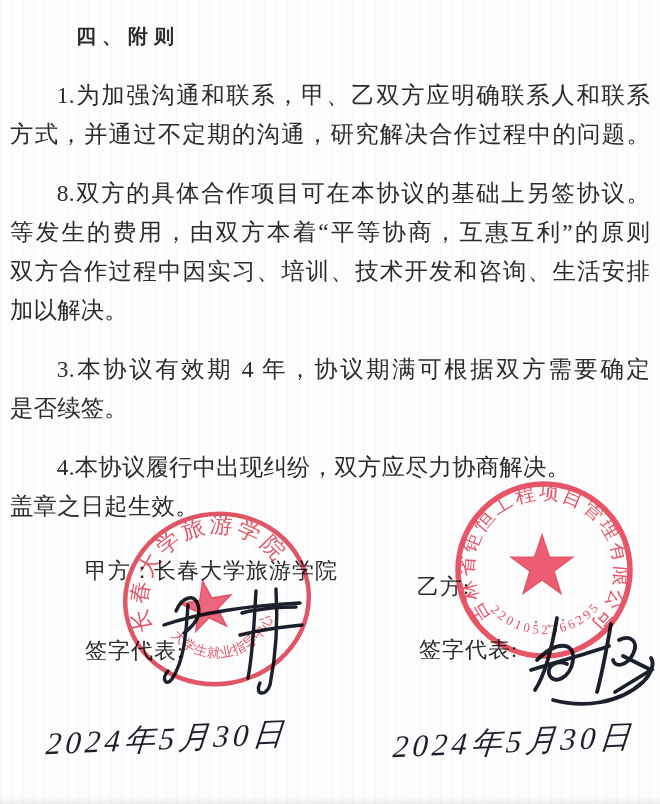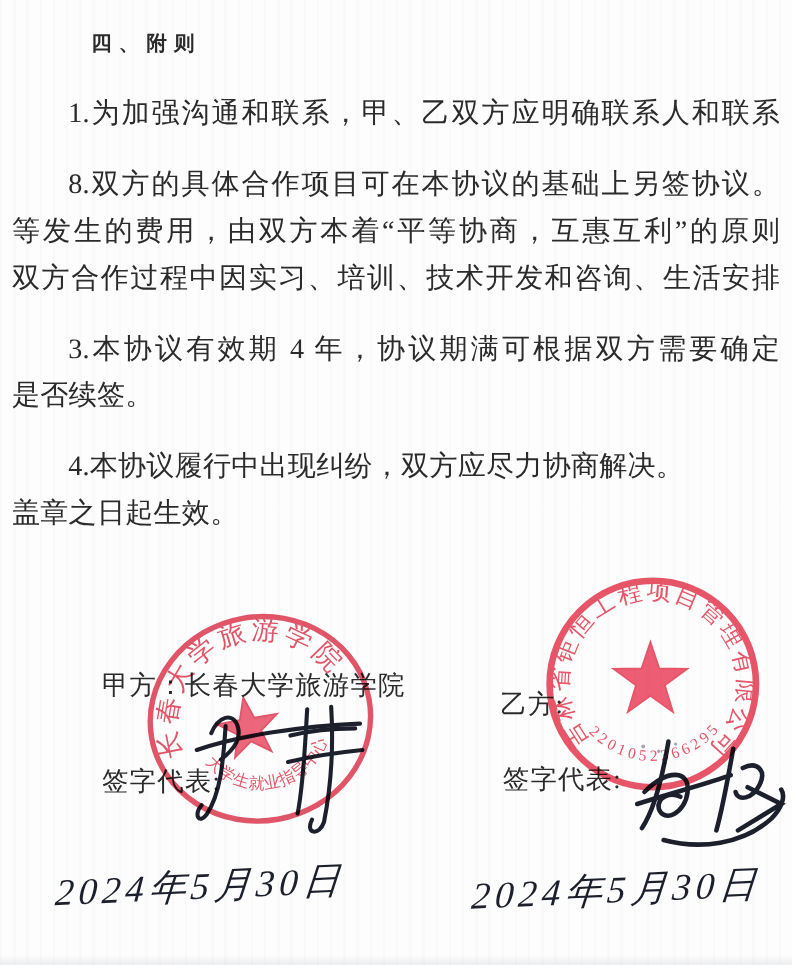--- a/index.html
+++ b/index.html
@@ -23,21 +23,21 @@
     background:linear-gradient(180deg,transparent,rgba(90,95,120,0.10));
   }
   .body-text{
     position:absolute;left:10px;top:17px;width:640px;
     font-size:23.4px;line-height:39px;
     letter-spacing:0.2px;
   }
   .line{white-space:nowrap;}
   .indent{text-indent:2em;margin-top:20px;}
   .jfull{text-align:justify;text-align-last:justify;}
-  .heading{font-weight:bold;font-size:17px;padding-left:66px;letter-spacing:6px;}
+  .heading{font-weight:bold;font-size:20px;padding-left:66px;letter-spacing:6px;}
   .sig-label{
     position:absolute;font-size:22px;white-space:nowrap;letter-spacing:1px;
   }
   .party-a{left:85px;top:556px;}
   .party-b{left:417px;top:572px;}
   .rep-a{left:85px;top:636px;}
   .rep-b{left:419px;top:635px;}
   .hw-date{
     position:absolute;font-size:31px;white-space:nowrap;
     color:#1c202c;
@@ -56,23 +56,25 @@
   svg text{font-family:"Liberation Serif","DejaVu Serif",serif;}
 </style>
 </head>
 <body>
 
 <div class="page">
 
   <div class="body-text">
     <div class="line heading">四、附则</div>
     <div class="line indent jfull">1.为加强沟通和联系，甲、乙双方应明确联系人和联系</div>
+    <div class="line jfull">方式，并通过不定期的沟通，研究解决合作过程中的问题。</div>
     <div class="line indent jfull">8.双方的具体合作项目可在本协议的基础上另签协议。</div>
     <div class="line jfull">等发生的费用，由双方本着“平等协商，互惠互利”的原则</div>
     <div class="line jfull">双方合作过程中因实习、培训、技术开发和咨询、生活安排</div>
+    <div class="line">加以解决。</div>
     <div class="line indent jfull">3.本协议有效期 4 年，协议期满可根据双方需要确定</div>
     <div class="line">是否续签。</div>
     <div class="line indent">4.本协议履行中出现纠纷，双方应尽力协商解决。</div>
     <div class="line">盖章之日起生效。</div>
   </div>
 
   <div class="sig-label party-a"><span>甲方：</span><span>长春大学旅游学院</span></div>
 
   <div class="sig-label party-b">乙方:</div>
 

